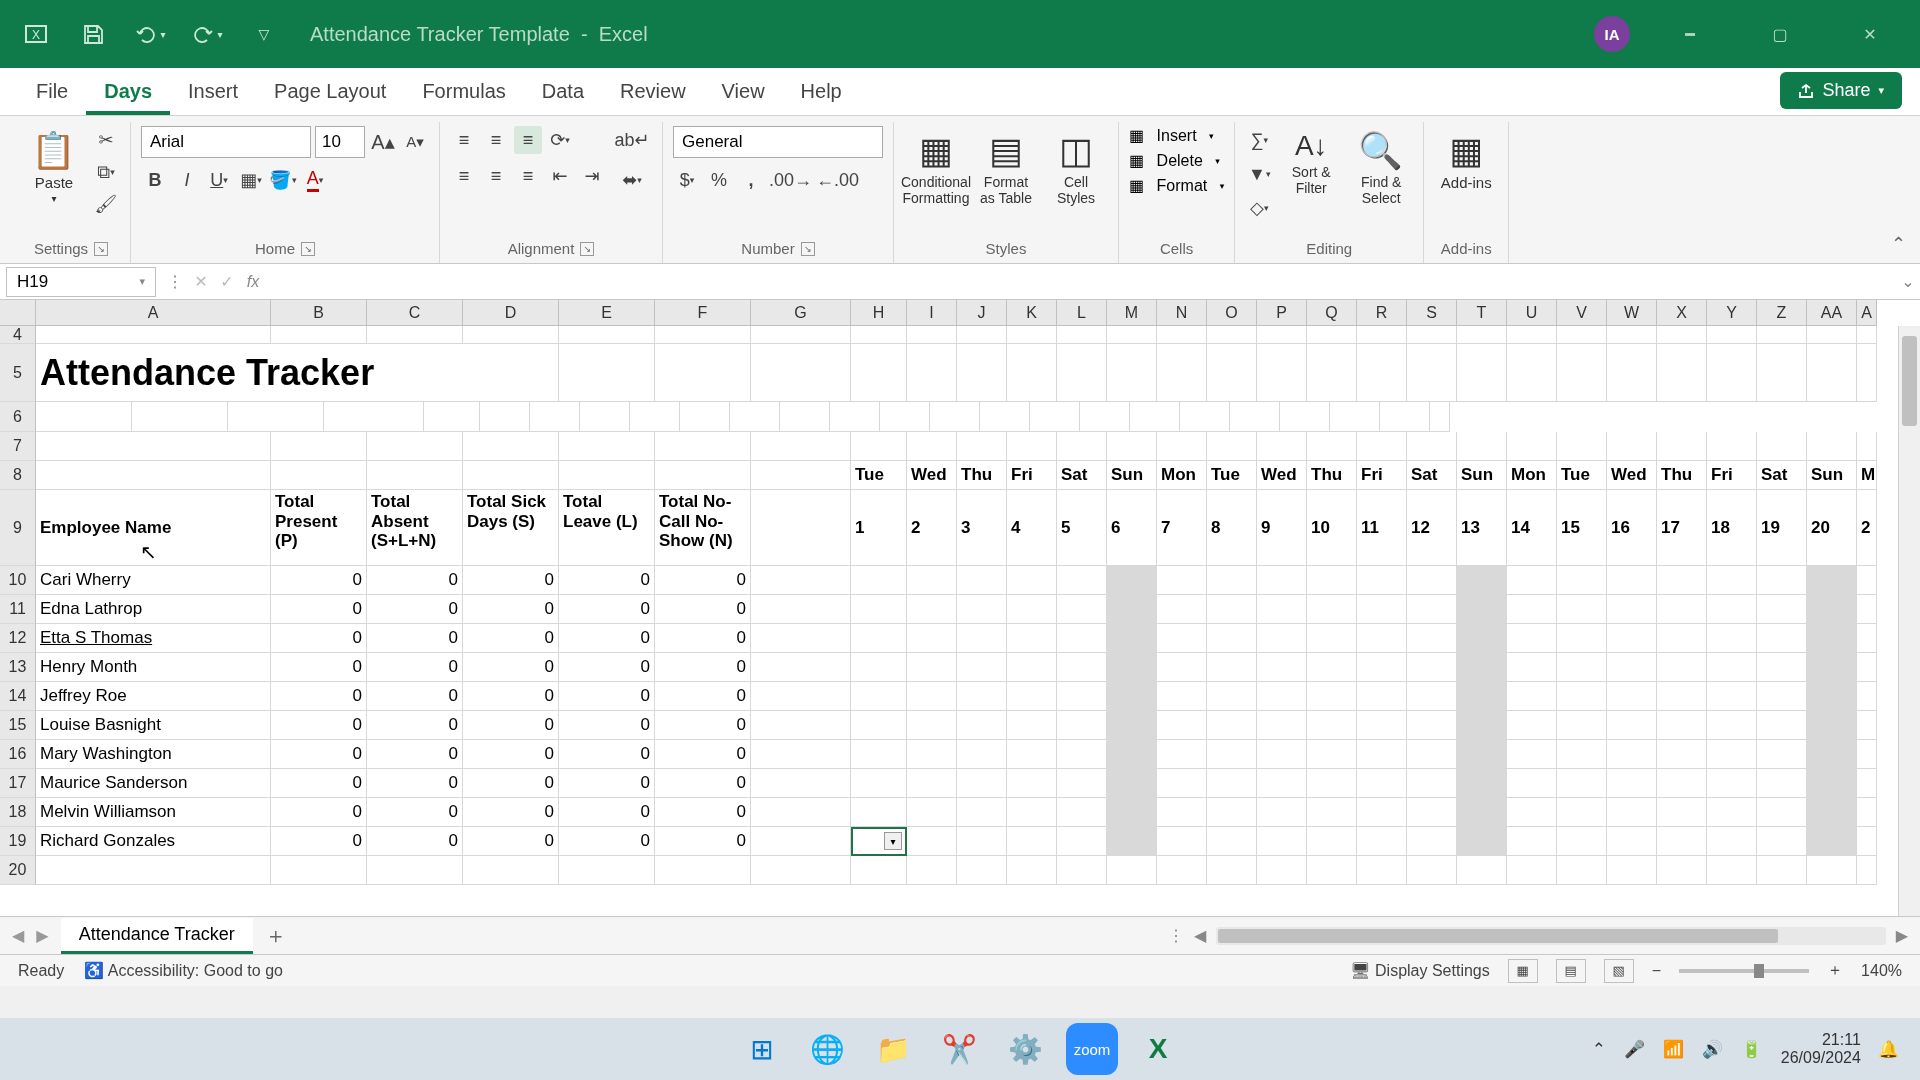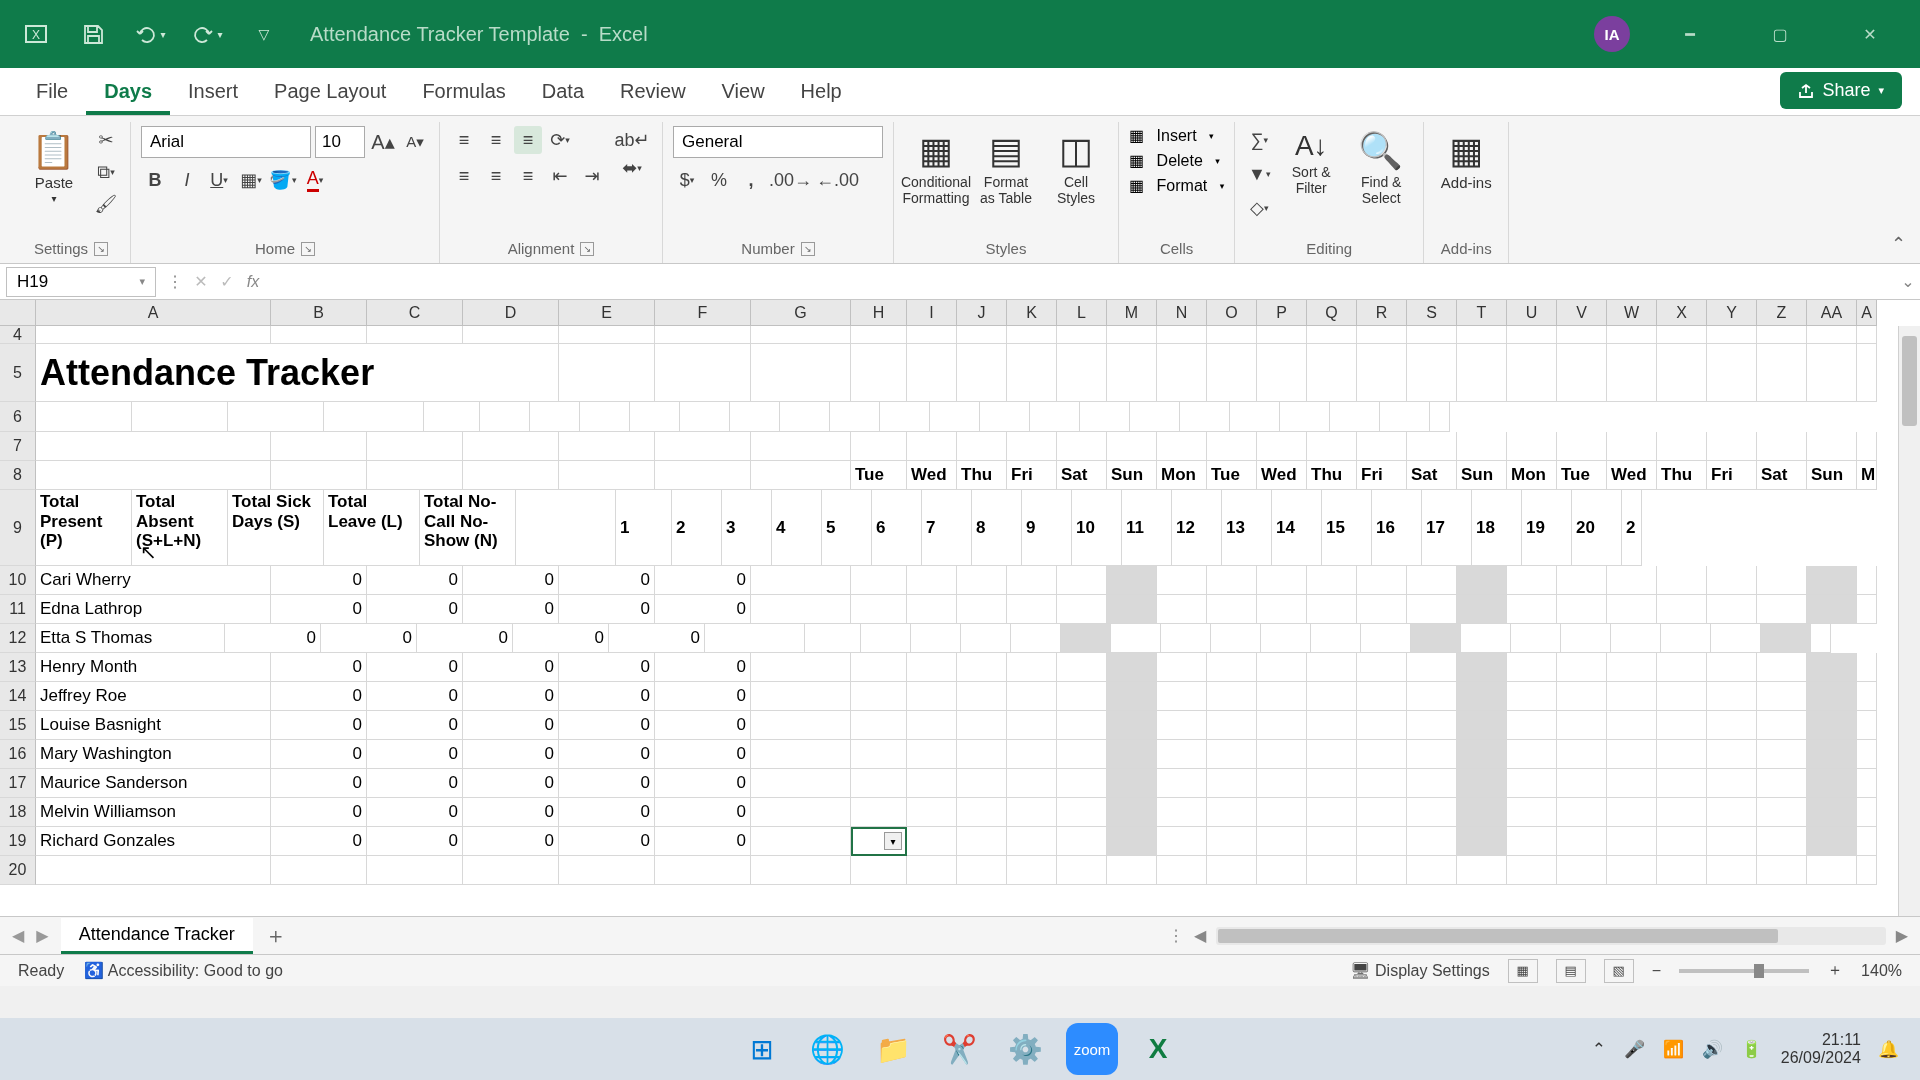--- a/index.html
+++ b/index.html
@@ -221,21 +221,21 @@
           <div class="rb-btn">⟳<span style="font-size:9px">▾</span></div>
         </div>
         <div class="rb-row">
           <div class="rb-btn">≡</div>
           <div class="rb-btn">≡</div>
           <div class="rb-btn">≡</div>
           <div class="rb-btn">⇤</div>
           <div class="rb-btn">⇥</div>
         </div>
       </div>
-      <div class="rb-col" style="gap:0">
+      <div class="rb-col" style="gap:12px">
         <div class="rb-btn" style="width:40px">ab↵</div>
         <div class="rb-btn" style="width:40px">⬌<span style="font-size:9px">▾</span></div>
       </div>
     </div>
     <div class="ribbon-group-label">
         <span>Alignment</span>
         <span class="dlg">↘</span>
       </div>
   </div>
 
@@ -533,20 +533,21 @@
         <div class="cell bold" style="width: 50px;">Mon</div>
         <div class="cell bold" style="width: 50px;">Tue</div>
         <div class="cell bold" style="width: 50px;">Wed</div>
         <div class="cell bold" style="width: 50px;">Thu</div>
         <div class="cell bold" style="width: 50px;">Fri</div>
         <div class="cell bold" style="width: 50px;">Sat</div>
         <div class="cell bold" style="width: 50px;">Sun</div>
         <div class="cell bold" style="width: 20px;">M</div>
       </div>
       <div class="cell-row" style="height: 76px;">
+        <div class="cell bold" style="width: 235px;">Employee Name</div>
         <div class="cell bold wrap" style="width: 96px;">Total Present (P)</div>
         <div class="cell bold wrap" style="width: 96px;">Total Absent (S+L+N)</div>
         <div class="cell bold wrap" style="width: 96px;">Total Sick Days (S)</div>
         <div class="cell bold wrap" style="width: 96px;">Total Leave (L)</div>
         <div class="cell bold wrap" style="width: 96px;">Total No-Call No-Show (N)</div>
         <div class="cell bold" style="width: 100px;"></div>
         <div class="cell bold" style="width: 56px;">1</div>
         <div class="cell bold" style="width: 50px;">2</div>
         <div class="cell bold" style="width: 50px;">3</div>
         <div class="cell bold" style="width: 50px;">4</div>
@@ -622,21 +623,21 @@
         <div class="cell" style="width: 50px;"></div>
         <div class="cell" style="width: 50px;"></div>
         <div class="cell" style="width: 50px;"></div>
         <div class="cell" style="width: 50px;"></div>
         <div class="cell" style="width: 50px;"></div>
         <div class="cell" style="width: 50px;"></div>
         <div class="cell shade" style="width: 50px;"></div>
         <div class="cell" style="width: 20px;"></div>
       </div>
       <div class="cell-row" style="height: 29px;">
-        <div class="cell" style="width: 189px;">Etta S Thomas</div>
+        <div class="cell" style="width: 235px; text-decoration: underline;">Etta S Thomas</div>
         <div class="cell num" style="width: 96px;">0</div>
         <div class="cell num" style="width: 96px;">0</div>
         <div class="cell num" style="width: 96px;">0</div>
         <div class="cell num" style="width: 96px;">0</div>
         <div class="cell num" style="width: 96px;">0</div>
         <div class="cell" style="width: 100px;"></div>
         <div class="cell" style="width: 56px;"></div>
         <div class="cell" style="width: 50px;"></div>
         <div class="cell" style="width: 50px;"></div>
         <div class="cell" style="width: 50px;"></div>

